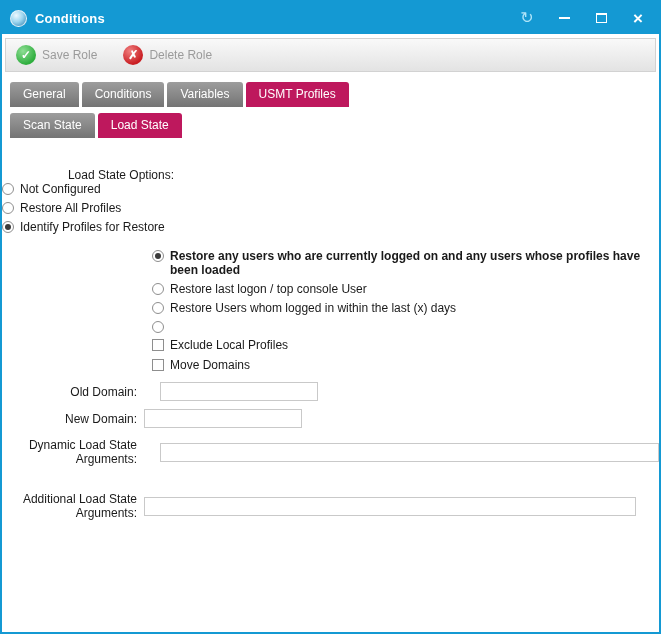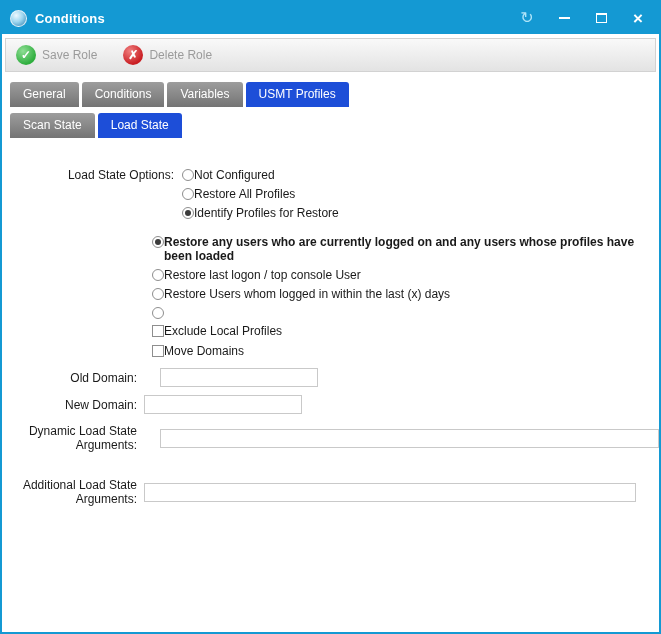--- a/index.html
+++ b/index.html
@@ -62,37 +62,37 @@
   .tabs-primary { margin-top: 10px; }
   .tabs-secondary { margin-top: 6px; }
   .tab {
     padding: 5px 13px 6px;
     background: linear-gradient(#9d9d9d, #747474);
     color: #fff;
     border-radius: 3px 3px 0 0;
     white-space: nowrap;
     cursor: default;
   }
-  .tab.active { background: #1d4ed8; }
+  .tab.active { background: #be185d; }
   
   .content { padding-top: 30px; }
-  .opt { display: flex; align-items: flex-start; gap: 0; margin-bottom: 5px; line-height: 14px; }
+  .opt { display: flex; align-items: flex-start; gap: 6px; margin-bottom: 5px; line-height: 14px; }
   .radio {
     width: 12px; height: 12px; border: 1px solid #8e8e8e; border-radius: 50%;
     background: #fff; flex: none; position: relative; margin-top: 1px;
   }
   .radio.selected::after {
     content: ""; position: absolute; left: 2px; top: 2px; right: 2px; bottom: 2px;
     border-radius: 50%; background: #3b3b3b;
   }
   .check {
     width: 12px; height: 12px; border: 1px solid #8e8e8e;
     background: #fff; flex: none; margin-top: 1px;
   }
-  .row-options { display: flex; }
+  .row-options { display: flex; flex-direction: column; }
   .lbl-col { width: 180px; text-align: right; padding-right: 8px; flex: none; line-height: 14px; }
   .restore-group { margin-left: 150px; margin-top: 10px; width: 502px; }
   .restore-group .opt.bold { font-weight: bold; }
   .indent-row { margin-left: 150px; margin-top: 2px; }
   .domains-row { display: flex; margin-top: 6px; }
   .domains-label { width: 142px; text-align: right; padding-right: 7px; align-self: center; line-height: 14px; flex: none; }
   textarea.domains {
     width: 296px; height: 76px; resize: none;
     border: 1px solid #cfcfcf; font-family: "Liberation Sans", sans-serif; font-size: 12px;
     outline: none;

